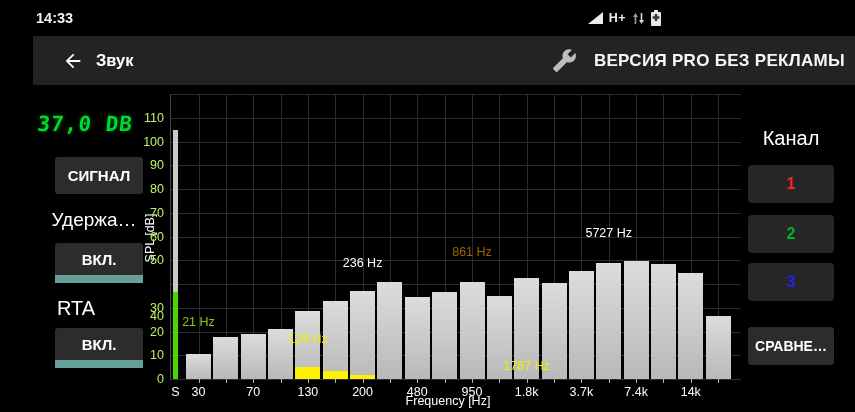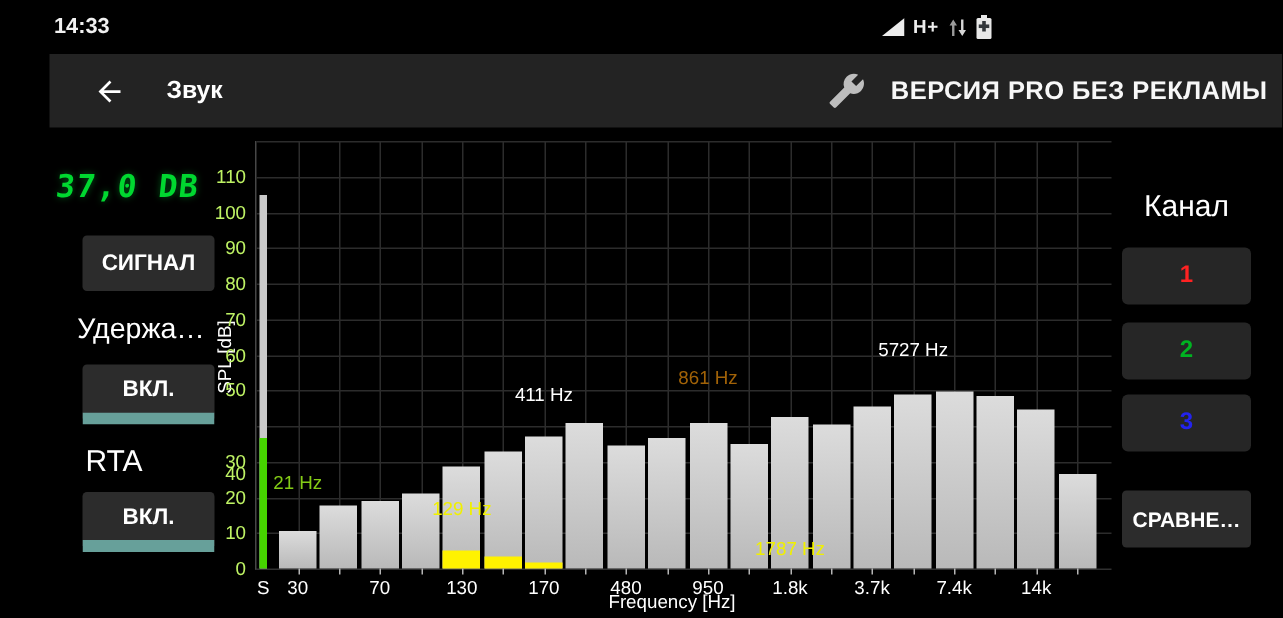--- a/index.html
+++ b/index.html
@@ -10,21 +10,21 @@
   .status-bar{position:absolute;left:0;top:0;width:684px;height:36px;background:#000;}
   .status-time{position:absolute;left:36px;top:0;height:36px;display:flex;align-items:center;
                font-size:14.5px;font-weight:700;color:#f1f1f1;}
   .status-icons{position:absolute;right:22px;top:0;height:36px;display:flex;align-items:center;gap:6px;}
   .net-type{font-size:12.5px;font-weight:700;color:#ededed;letter-spacing:.5px;}
 
   
   .app-bar{position:absolute;left:33px;top:36px;width:822px;height:49px;background:#232323;
            display:flex;align-items:center;padding:0 10px 0 28px;box-sizing:border-box;}
   .back-btn{width:24px;height:24px;display:flex;align-items:center;justify-content:center;cursor:pointer;}
-  .screen-title{margin-left:26px;font-size:16.5px;font-weight:600;color:#fff;}
+  .screen-title{margin-left:11px;font-size:16.5px;font-weight:600;color:#fff;}
   .bar-spacer{flex:1;}
   .wrench-btn{width:26px;height:26px;display:flex;align-items:center;justify-content:center;cursor:pointer;}
   .pro-title{margin-left:16px;font-size:17px;font-weight:700;color:#f7f7f7;letter-spacing:.3px;}
 
   
   .db-display{position:absolute;left:24px;top:112px;width:122px;height:28px;text-align:center;
               font-family:"DejaVu Sans Mono",monospace;font-weight:700;font-size:21px;
               transform:skewX(-6deg);letter-spacing:1px;text-shadow:0 0 5px rgba(0,255,70,.35);}
   .panel-btn{position:absolute;background:#2c2c2c;border:none;border-radius:3px;color:#fff;
              font-family:"Liberation Sans",sans-serif;font-size:15px;font-weight:600;
@@ -167,21 +167,21 @@
       <div class="bar" style="left: 343.2px; width: 25px; top: 184.062px; height: 100.938px;"></div>
       <div class="bar" style="left: 370.55px; width: 25px; top: 188.812px; height: 96.1875px;"></div>
       <div class="bar" style="left: 397.9px; width: 25px; top: 176.938px; height: 108.062px;"></div>
       <div class="bar" style="left: 425.25px; width: 25px; top: 168.625px; height: 116.375px;"></div>
       <div class="bar" style="left: 452.6px; width: 25px; top: 167.438px; height: 117.562px;"></div>
       <div class="bar" style="left: 479.95px; width: 25px; top: 169.812px; height: 115.188px;"></div>
       <div class="bar" style="left: 507.3px; width: 25px; top: 179.312px; height: 105.688px;"></div>
       <div class="bar" style="left: 534.65px; width: 25px; top: 222.062px; height: 62.9375px;"></div>
       <div class="annot" style="left: 27.5px; top: 228px; color: #84cc16;">21 Hz</div>
       <div class="annot" style="left: 136.9px; top: 244.625px; color: rgb(240, 240, 0);">129 Hz</div>
-      <div class="annot" style="left: 191.6px; top: 168.625px; color: rgb(255, 255, 255);">411 Hz</div>
+      <div class="annot" style="left: 191.6px; top: 168.625px; color: rgb(255, 255, 255);">236 Hz</div>
       <div class="annot" style="left: 301px; top: 157.938px; color: #a16207;">861 Hz</div>
       <div class="annot" style="left: 355.7px; top: 271.938px; color: rgb(240, 240, 0);">1787 Hz</div>
       <div class="annot" style="left: 437.75px; top: 138.938px; color: rgb(255, 255, 255);">5727 Hz</div>
       <div class="xtick" style="left: 27.5px;"></div>
       <div class="xtick" style="left: 54.85px;"></div>
       <div class="xtick" style="left: 82.2px;"></div>
       <div class="xtick" style="left: 109.55px;"></div>
       <div class="xtick" style="left: 136.9px;"></div>
       <div class="xtick" style="left: 164.25px;"></div>
       <div class="xtick" style="left: 191.6px;"></div>
@@ -195,21 +195,21 @@
       <div class="xtick" style="left: 410.4px;"></div>
       <div class="xtick" style="left: 437.75px;"></div>
       <div class="xtick" style="left: 465.1px;"></div>
       <div class="xtick" style="left: 492.45px;"></div>
       <div class="xtick" style="left: 519.8px;"></div>
       <div class="xtick" style="left: 547.15px;"></div>
       <div class="xlabel" style="left: 4.5px;">S</div>
       <div class="xlabel" style="left: 27.5px;">30</div>
       <div class="xlabel" style="left: 82.2px;">70</div>
       <div class="xlabel" style="left: 136.9px;">130</div>
-      <div class="xlabel" style="left: 191.6px;">170</div>
+      <div class="xlabel" style="left: 191.6px;">200</div>
       <div class="xlabel" style="left: 246.3px;">480</div>
       <div class="xlabel" style="left: 301px;">950</div>
       <div class="xlabel" style="left: 355.7px;">1.8k</div>
       <div class="xlabel" style="left: 410.4px;">3.7k</div>
       <div class="xlabel" style="left: 465.1px;">7.4k</div>
       <div class="xlabel" style="left: 519.8px;">14k</div>
       <div class="ylabel" style="top: 285px;">0</div>
       <div class="ylabel" style="top: 261.25px;">10</div>
       <div class="ylabel" style="top: 237.5px;">20</div>
       <div class="ylabel" style="top: 213.75px;">30</div>

